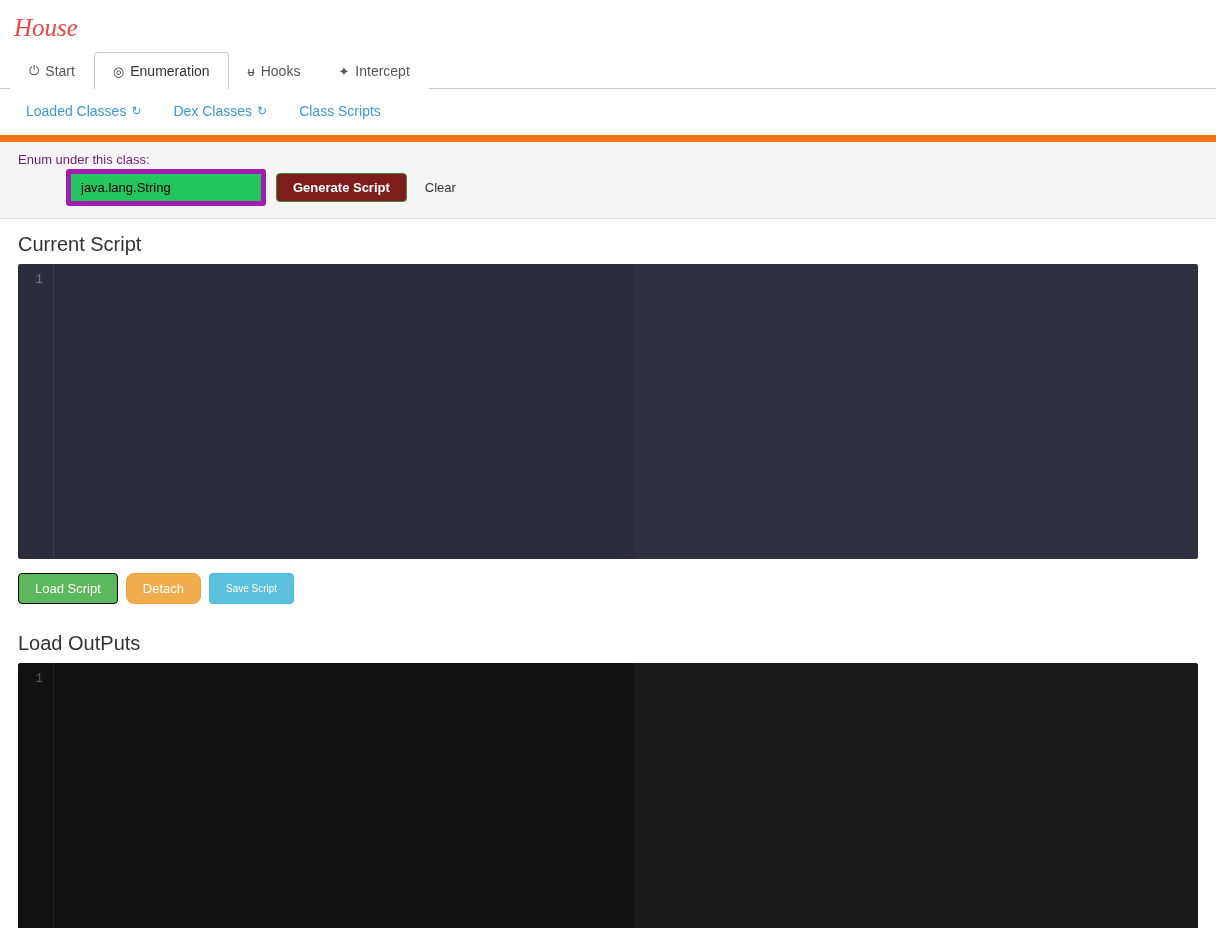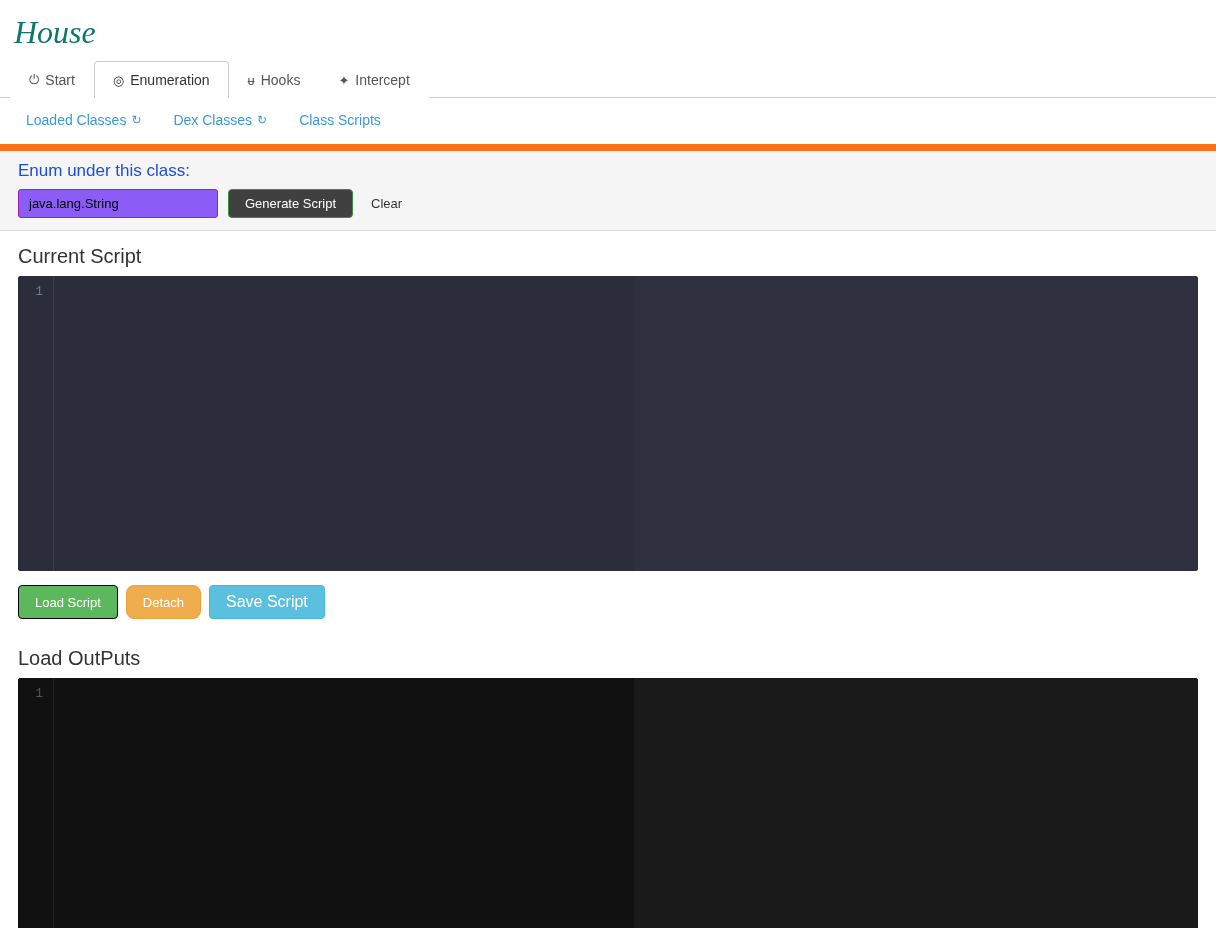--- a/index.html
+++ b/index.html
@@ -5,22 +5,22 @@
     * { box-sizing: border-box; margin: 0; padding: 0; }
     body {
       font-family: -apple-system, BlinkMacSystemFont, "Segoe UI", Helvetica, Arial, sans-serif;
       background: #fff;
       color: #333;
       font-size: 14px;
     }
     .app-title {
       font-family: Georgia, "Times New Roman", serif;
       font-style: italic;
-      font-size: 32px;
-      color: #0f766e;
+      font-size: 25px;
+      color: #ef4444;
       padding: 14px 20px 10px 14px;
     }
     .main-nav {
       display: flex;
       border-bottom: 1px solid #ccc;
       padding: 0 10px;
     }
     .nav-tab {
       display: flex;
       align-items: center;
@@ -60,54 +60,55 @@
       cursor: pointer;
       color: #3a9ad9;
       font-size: 14px;
       border-bottom: 2px solid transparent;
       text-decoration: none;
     }
     .sub-tab .refresh-icon {
       font-size: 12px;
     }
     .enum-label {
-      color: #1d4ed8;
-      font-size: 17px;
+      color: #701a75;
+      font-size: 13px;
       width: 100%;
-      margin-bottom: 8px;
+      margin-bottom: 2px;
     }
     .enum-bar-inner {
       display: flex;
       align-items: center;
       gap: 10px;
       width: 100%;
     }
     .enum-wrapper {
       background: #f5f5f5;
       border-bottom: 1px solid #ddd;
       padding: 10px 18px 12px;
     }
     .enum-input {
-      border: 1px solid #a21caf;
+      border: 5px solid #a21caf;
       padding: 6px 10px;
       font-size: 13px;
       border-radius: 3px;
       width: 200px;
       outline: none;
-      background: #8b5cf6;
+      background: #22c55e;
+      margin-left: 48px;
     }
     .btn-generate {
-      background: #404040;
+      background: #7f1d1d;
       color: #fff;
       border: 1px solid #3d8b3d;
       padding: 6px 16px;
       border-radius: 4px;
       cursor: pointer;
       font-size: 13px;
-      font-weight: 400;
+      font-weight: 700;
     }
     .btn-clear {
       background: transparent;
       border: none;
       color: #333;
       font-size: 13px;
       cursor: pointer;
       padding: 4px 8px;
     }
     .section-title {
@@ -173,21 +174,21 @@
       cursor: pointer;
       font-size: 13px;
     }
     .btn-save {
       background: #5bc0de;
       color: #fff;
       border: 1px solid #46b8da;
       padding: 7px 16px;
       border-radius: 4px;
       cursor: pointer;
-      font-size: 16px;
+      font-size: 10px;
     }
     .output-editor-area {
       background: #111;
       margin: 0 18px;
       border-radius: 3px;
       display: flex;
       height: 270px;
       overflow: hidden;
     }
     .output-gutter {

